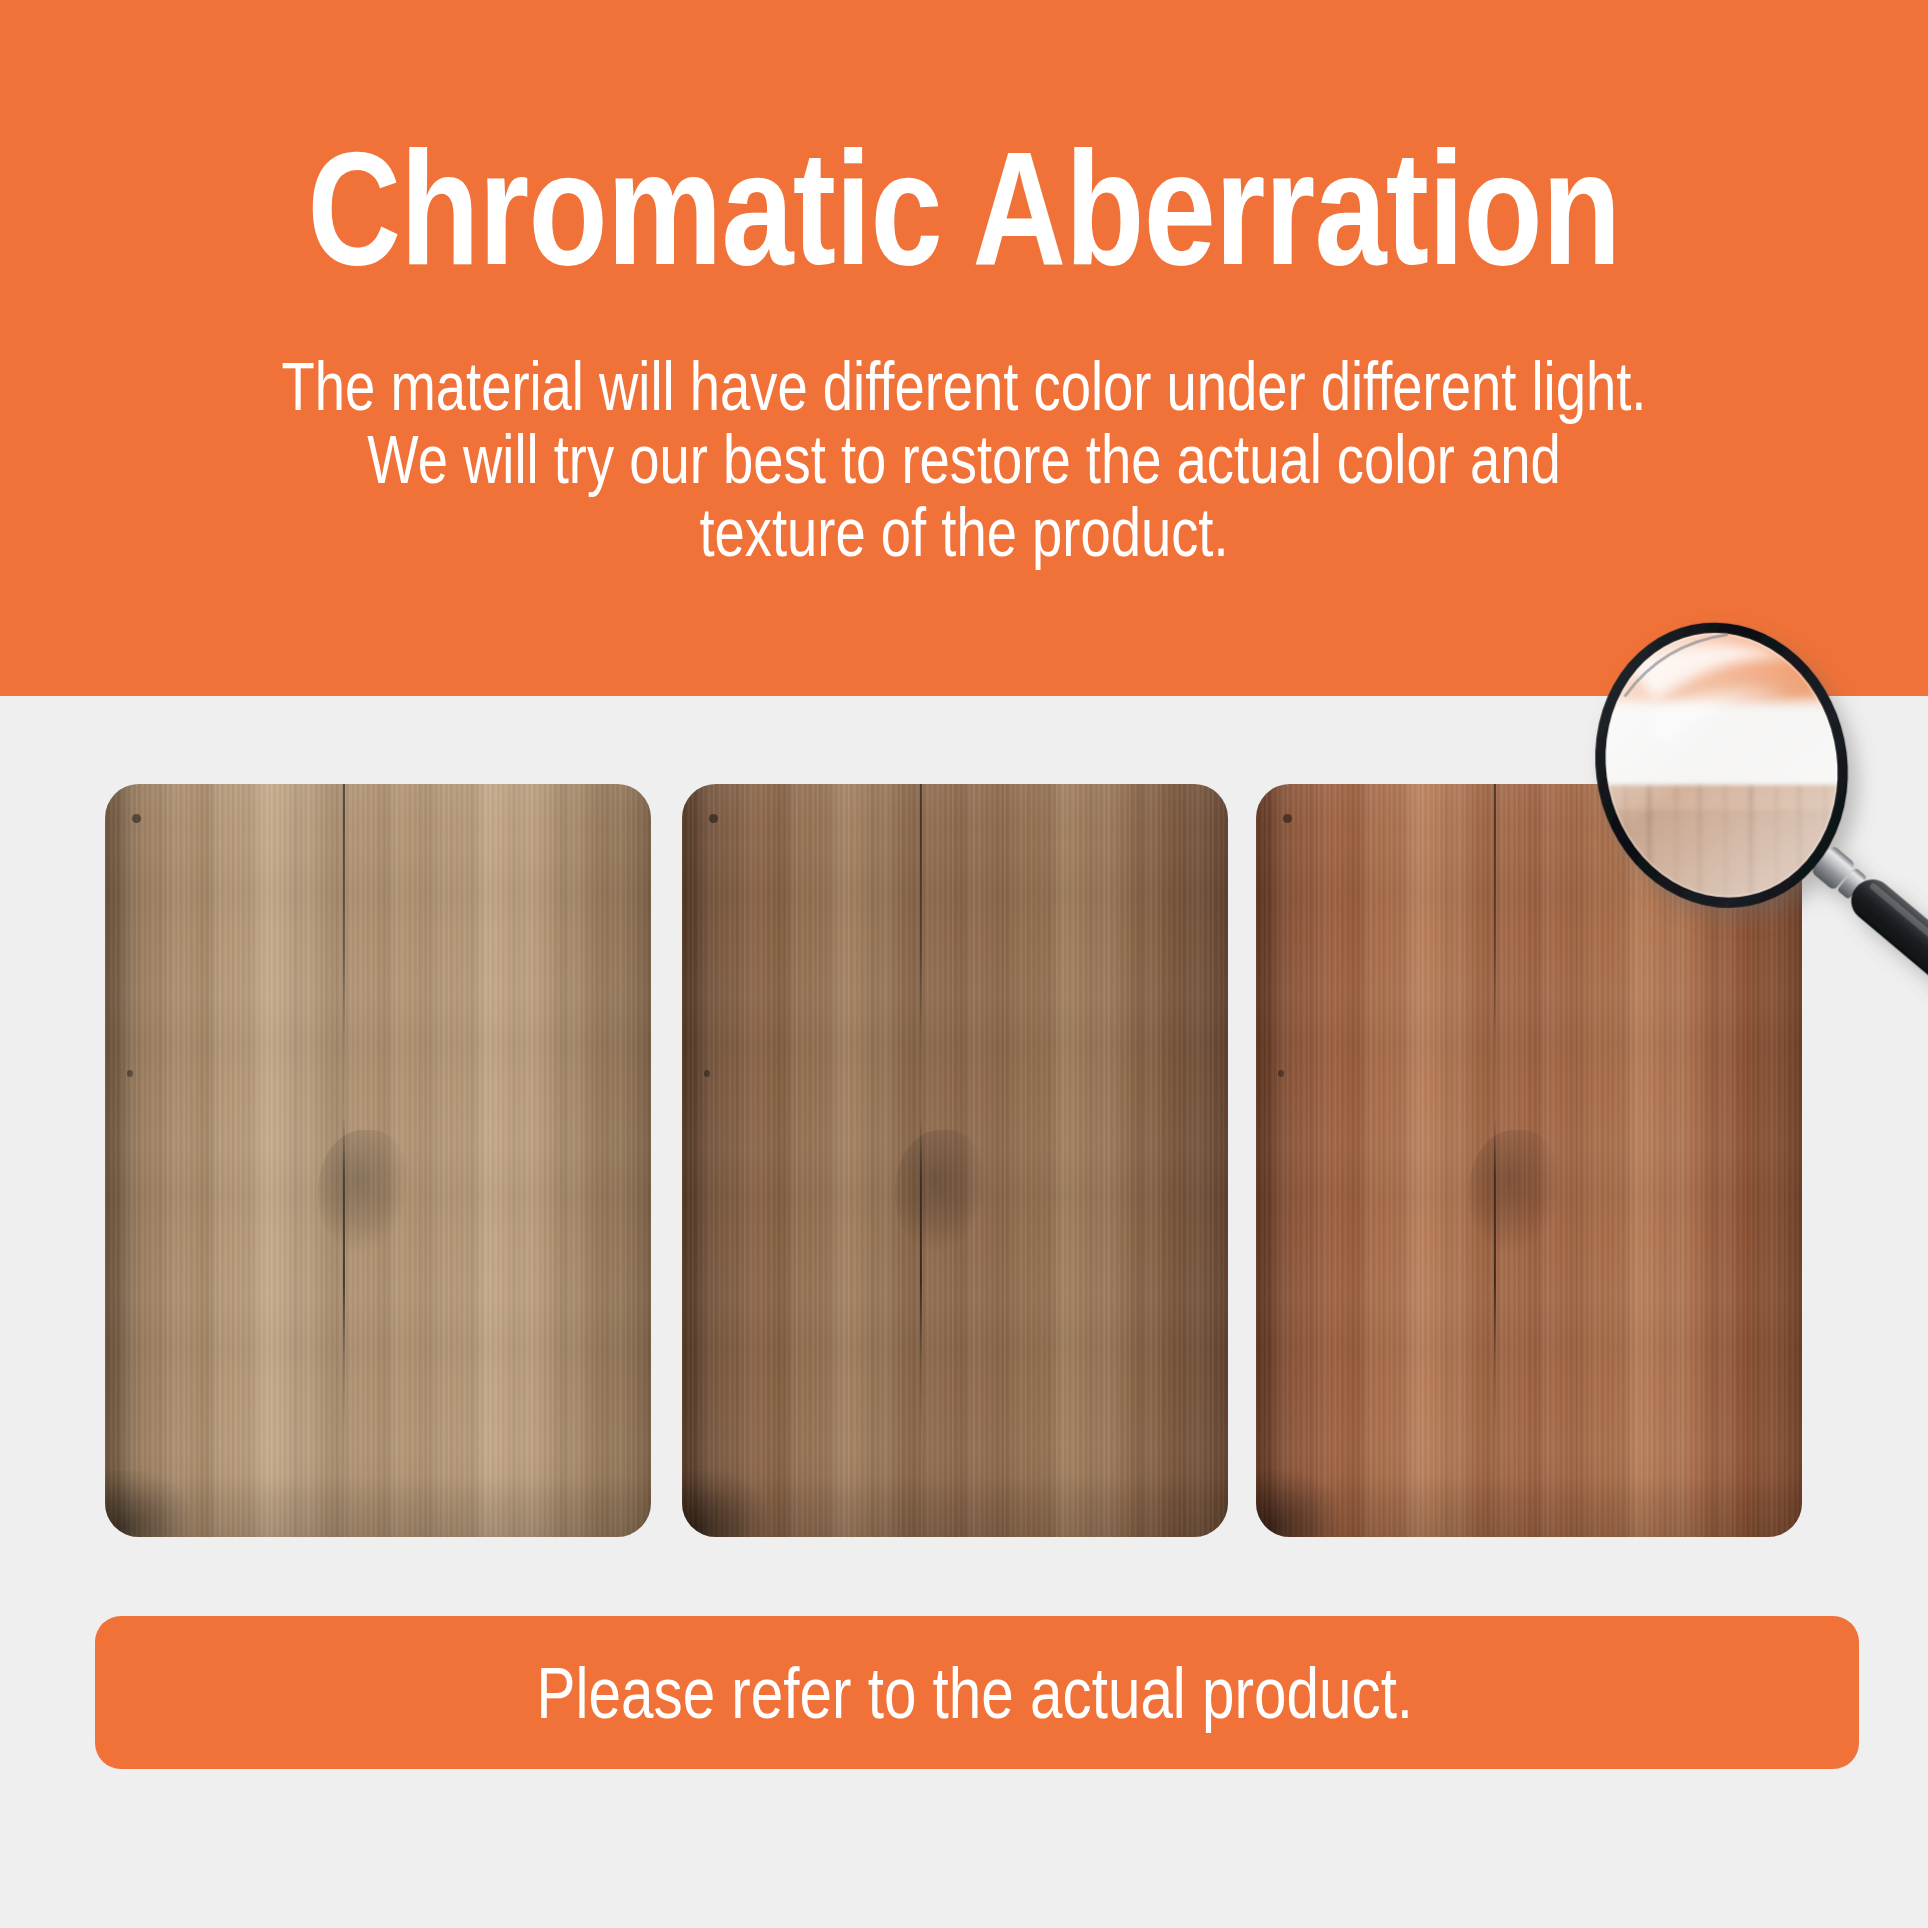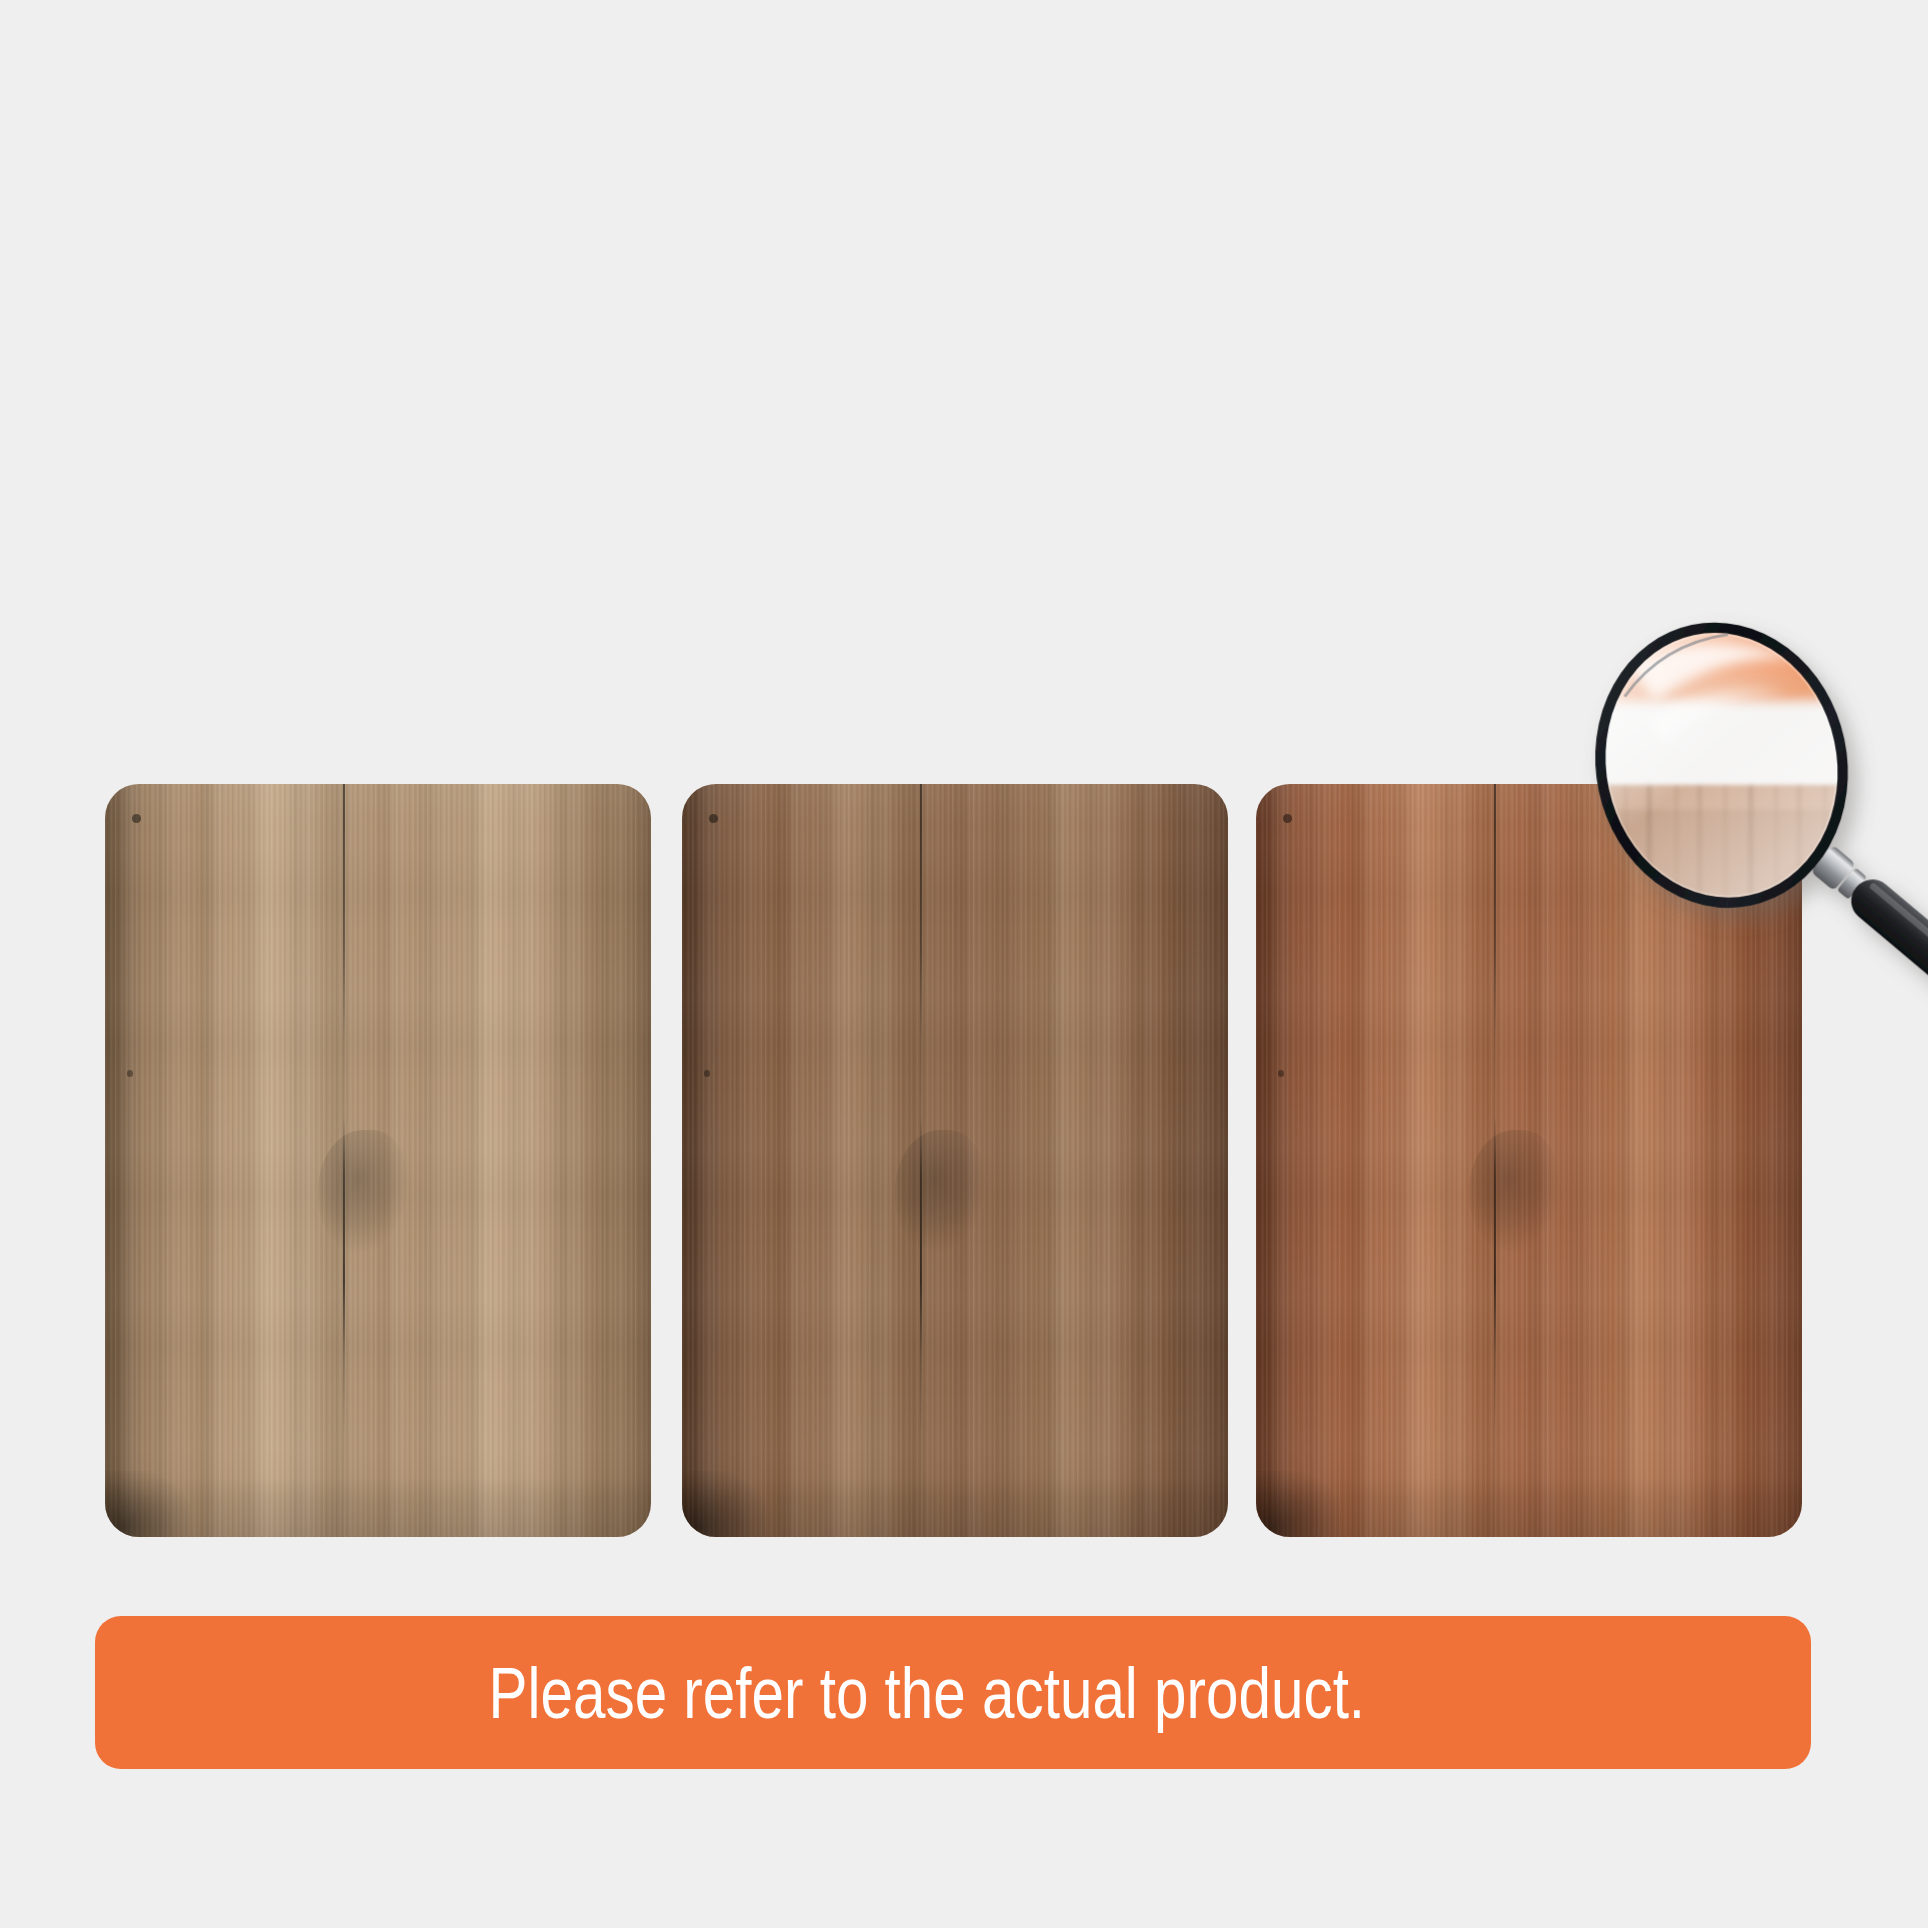--- a/index.html
+++ b/index.html
@@ -229,39 +229,51 @@
     position: absolute;
     left: 95px;
     top: 1616px;
     width: 1716px;
     height: 153px;
     background: #F07238;
     border-radius: 26px;
     display: flex;
     align-items: center;
     justify-content: center;
+    padding-left: 48px;
   }
   .cta-label {
     color: #FFFFFF;
     font-family: "Liberation Sans", sans-serif;
     font-weight: 400;
     font-size: 73px;
     line-height: 73px;
     transform: scaleX(0.80);
     transform-origin: 50% 50%;
     white-space: nowrap;
     position: relative;
     left: -26px;
   }
 </style>
 </head>
 <body>
 
 <div id="page" style="background: rgb(239, 239, 239);">
 
+  <div class="header-band" style="background: rgb(240, 114, 56);">
+
+    <div class="title">Chromatic Aberration</div>
+
+    <div class="subtitle">
+      <span class="sline">The material will have different color under different light.</span>
+      <span class="sline">We will try our best to restore the actual color and</span>
+      <span class="sline">texture of the product.</span>
+    </div>
+
+  </div>
 
   <div class="panels">
 
     <div class="panel" id="panel-1">
       <div class="panel-base" id="panel-1-base" style="background: linear-gradient(90deg, rgb(138, 107, 76) 0%, rgb(173, 141, 107) 14%, rgb(196, 166, 132) 34%, rgb(173, 141, 107) 52%, rgb(196, 166, 132) 70%, rgb(173, 141, 107) 86%, rgb(138, 107, 76) 100%);"></div>
       <div class="grain-broad"></div>
       <div class="grain-med"></div>
       <div class="grain-fine"></div>
       <div class="grain-vert"></div>
       <div class="seam"></div>

